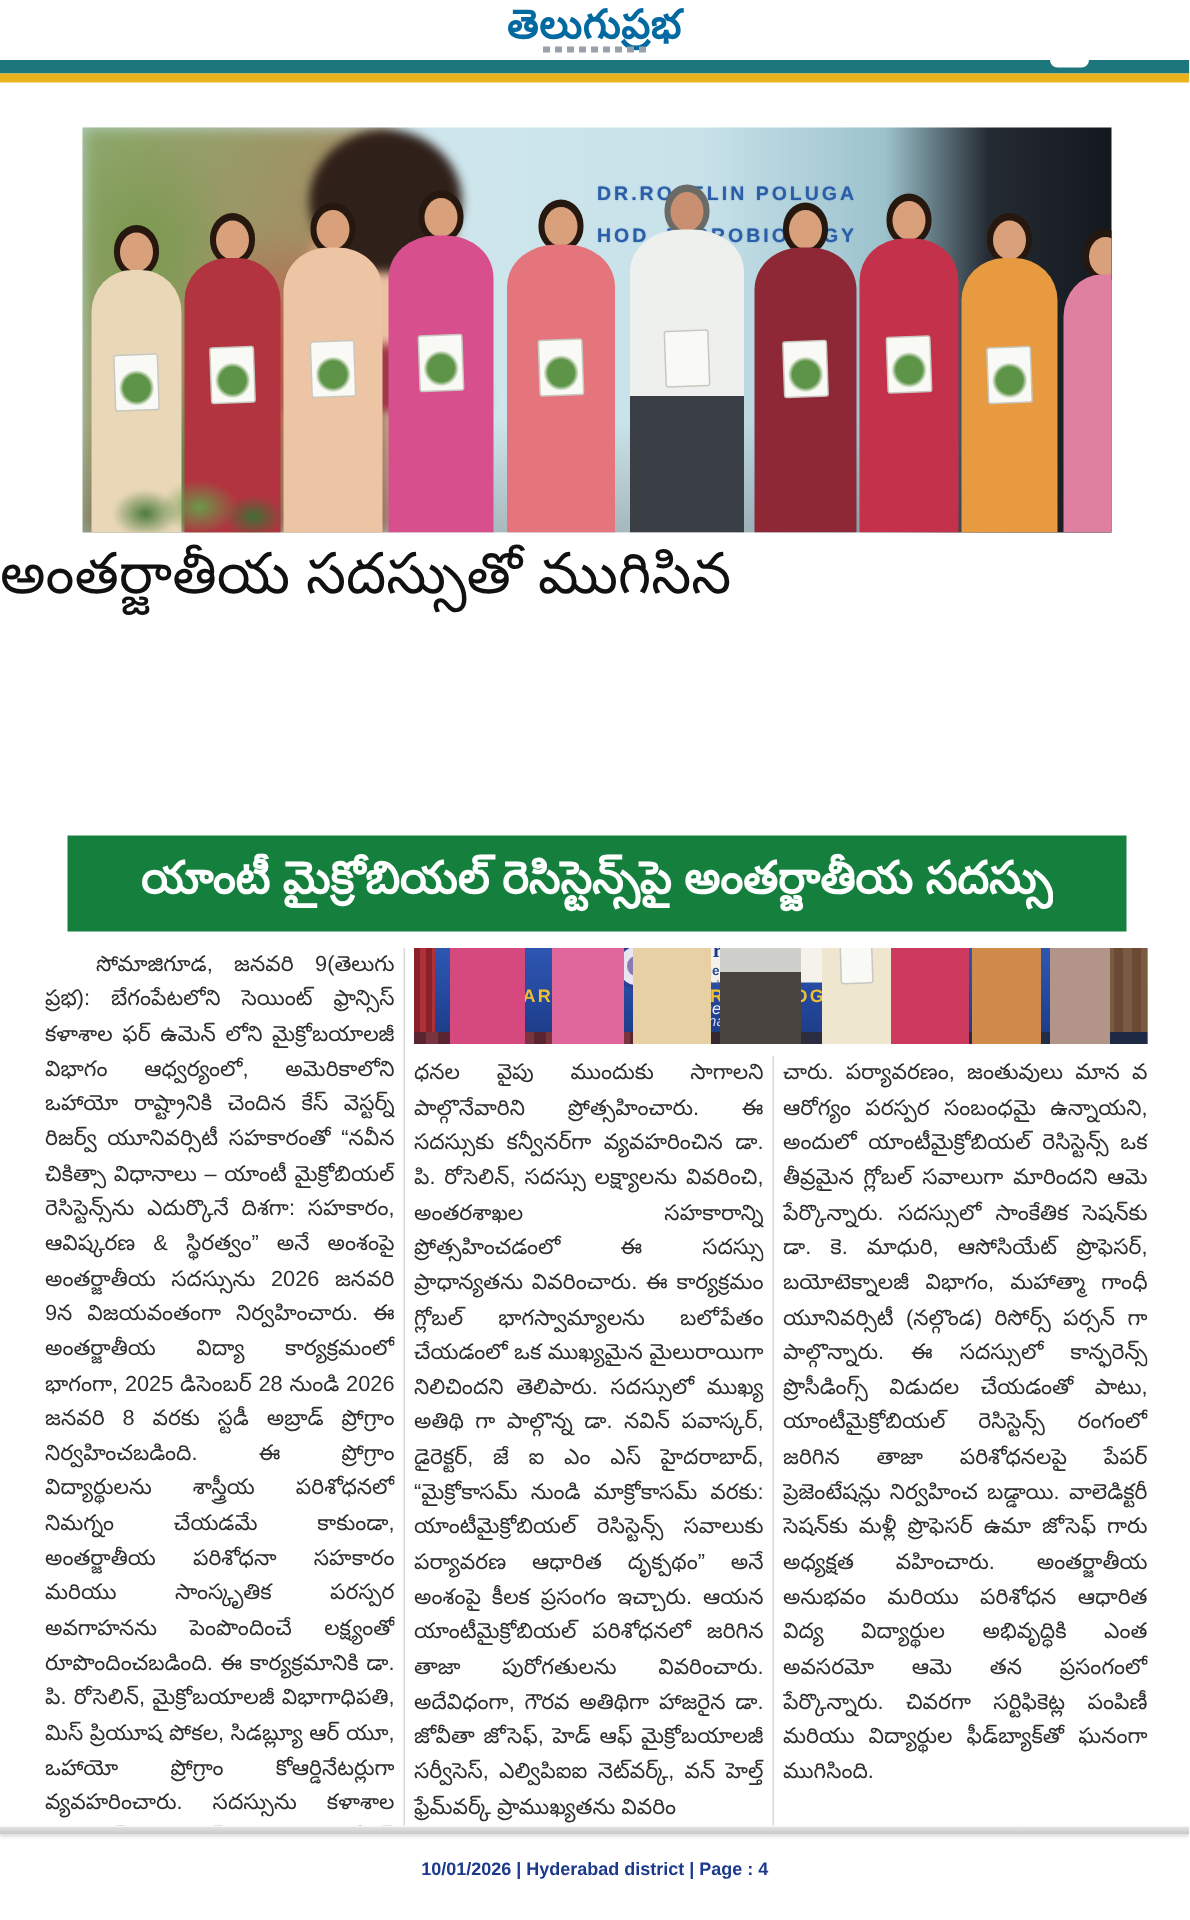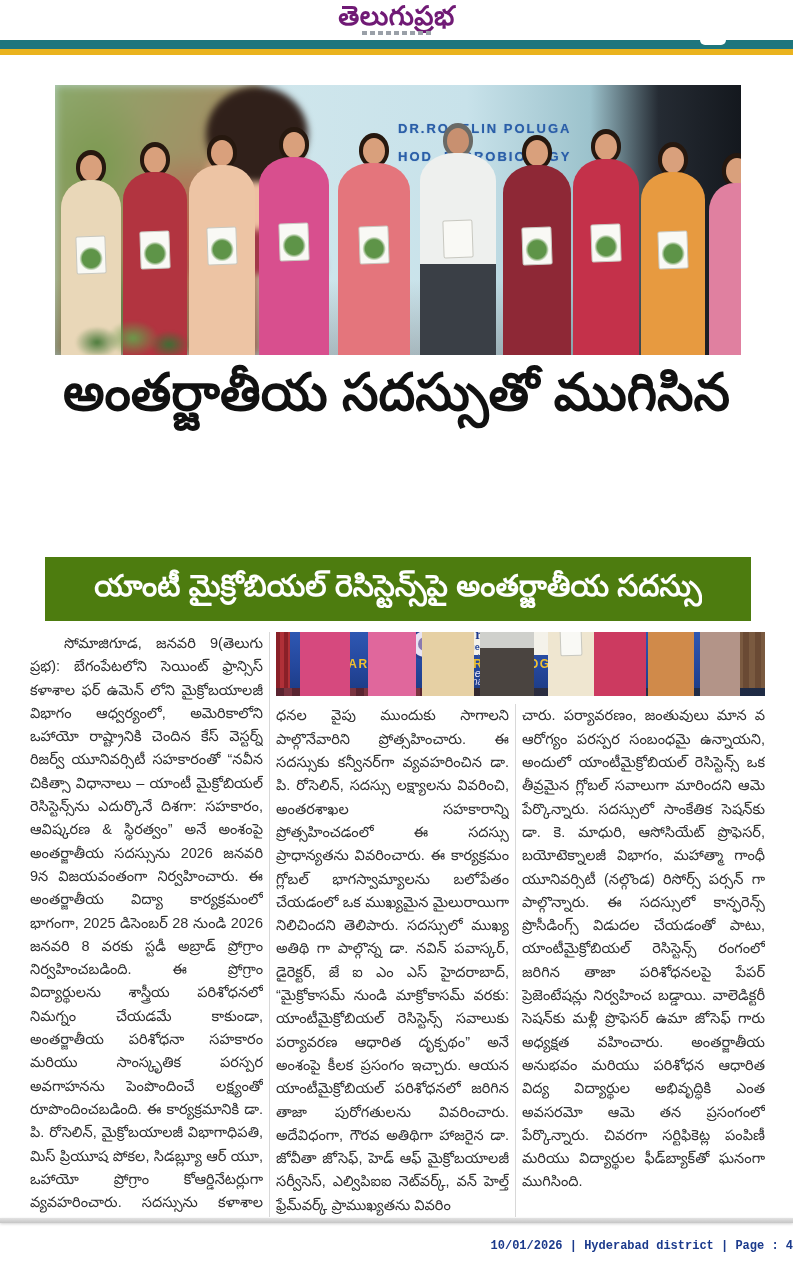--- a/index.html
+++ b/index.html
@@ -1,21 +1,21 @@
 <!DOCTYPE html>
 <html><head>
 <meta charset="utf-8">
 <style>
   html,body{margin:0;padding:0;background:#fff;}
   .page{position:relative;width:793px;height:1280px;background:#ffffff;overflow:hidden;
         font-family:"Liberation Sans",sans-serif;color:#2e2e2e;}
 
   
   .masthead-title{position:absolute;top:1px;left:0;right:0;text-align:center;
-    font-size:27px;font-weight:bold;color:#701a75;letter-spacing:0.5px;}
+    font-size:27px;font-weight:bold;color:#0369a1;letter-spacing:0.5px;}
   .masthead-tagline{position:absolute;top:31px;left:362px;width:70px;height:4px;
     background:repeating-linear-gradient(90deg,#9aa0a8 0 5px,transparent 5px 8px);}
   .stripe-teal{position:absolute;top:40px;left:0;width:793px;height:9px;background:#1e767d;}
   .stripe-gold{position:absolute;top:49px;left:0;width:793px;height:6px;background:#eab31e;}
   .stripe-notch{position:absolute;top:40px;left:700px;width:26px;height:5px;background:#ffffff;
     border-radius:0 0 12px 12px;}
 
   
   .photo-top{position:absolute;top:85px;left:55px;width:686px;height:270px;overflow:hidden;
     background:linear-gradient(90deg,#b6d2c4 0%,#cfe6ec 32%,#c8e2ea 60%,#9cc2cc 78%,#252b33 88%,#14181e 100%);}
@@ -51,25 +51,25 @@
   .fig .book.book-green::after{content:"";position:absolute;inset:0;
     background:radial-gradient(70% 55% at 50% 60%,#5e9448 0 45%,transparent 60%);}
   .fig-lg .hair{width:30px;height:34px;}
   .fig-lg .face{top:5px;width:22px;height:26px;}
   .fig-lg .torso{top:30px;}
   .fig-lg .book{width:28px;height:36px;}
   .fig-sm .torso{top:21px;}
   .fig-sm .book{width:20px;height:26px;}
 
   
-  .kicker{position:absolute;top:362px;left:0;right:0;text-align:center;color:#111;
-    font-size:52px;font-weight:bold;white-space:nowrap;overflow:hidden;}
+  .kicker{position:absolute;top:362px;left:0;right:0;text-align:left;color:#111;
+    font-size:38px;font-weight:normal;white-space:nowrap;overflow:hidden;}
   .main-headline{position:absolute;top:412px;left:0;right:0;text-align:center;color:#141414;
     font-size:76px;font-weight:900;letter-spacing:-1px;white-space:nowrap;overflow:hidden;}
-  .sub-banner{position:absolute;top:557px;left:45px;width:706px;height:64px;background:#4d7c0f;
+  .sub-banner{position:absolute;top:557px;left:45px;width:706px;height:64px;background:#15803d;
     display:flex;align-items:center;justify-content:center;}
   .sub-banner .txt{color:#ffffff;font-size:30px;font-weight:bold;white-space:nowrap;overflow:hidden;}
 
   
   .article{position:absolute;top:632px;left:30px;width:735px;height:585px;display:flex;}
   .coltext{font-size:14.5px;line-height:23.3px;text-align:justify;color:#2e2e2e;
     overflow:hidden;word-break:break-word;}
   .col1{width:233px;height:585px;text-indent:34px;}
   .vrule{width:1px;background:#d8d8d8;margin:0 6px;}
   .right-wrap{flex:1;display:flex;flex-direction:column;}
@@ -98,22 +98,22 @@
   .pi-welcome1{position:absolute;left:33%;top:55%;color:#eceafc;font-style:italic;font-size:11px;z-index:2;}
   .pi-welcome2{position:absolute;left:36%;top:69%;color:#d8d4f0;font-style:italic;font-size:10px;z-index:2;}
   .pi-floor{position:absolute;left:0;bottom:0;width:100%;height:13%;
     background:linear-gradient(90deg,#2a1c1a 0%,#3a2420 30%,#26304a 62%,#1e2a44 100%);}
   .pi-floor::before{content:"";position:absolute;left:0;top:0;width:38%;height:8px;
     background:repeating-linear-gradient(90deg,#5a2430 0 8px,#7a3440 8px 16px);}
 
   
   .footer-rule{position:absolute;top:1218px;left:0;width:793px;height:5px;
     background:linear-gradient(#e2e2e2,#c6c6c6);box-shadow:0 1px 3px rgba(0,0,0,.18);}
-  .footer-text{position:absolute;top:1238px;left:0;right:0;text-align:right;
-    color:#1b3a8c;font-size:12px;font-weight:bold;line-height:1.45;font-family:Liberation Mono, monospace;}
+  .footer-text{position:absolute;top:1238px;left:0;right:0;text-align:center;
+    color:#1b3a8c;font-size:12px;font-weight:bold;line-height:1.45;}
 </style>
 </head>
 <body>
 
 <div class="page">
 
   <div class="masthead-title">తెలుగుప్రభ</div>
   <div class="masthead-tagline"></div>
   <div class="stripe-teal"></div>
   <div class="stripe-gold"></div>

